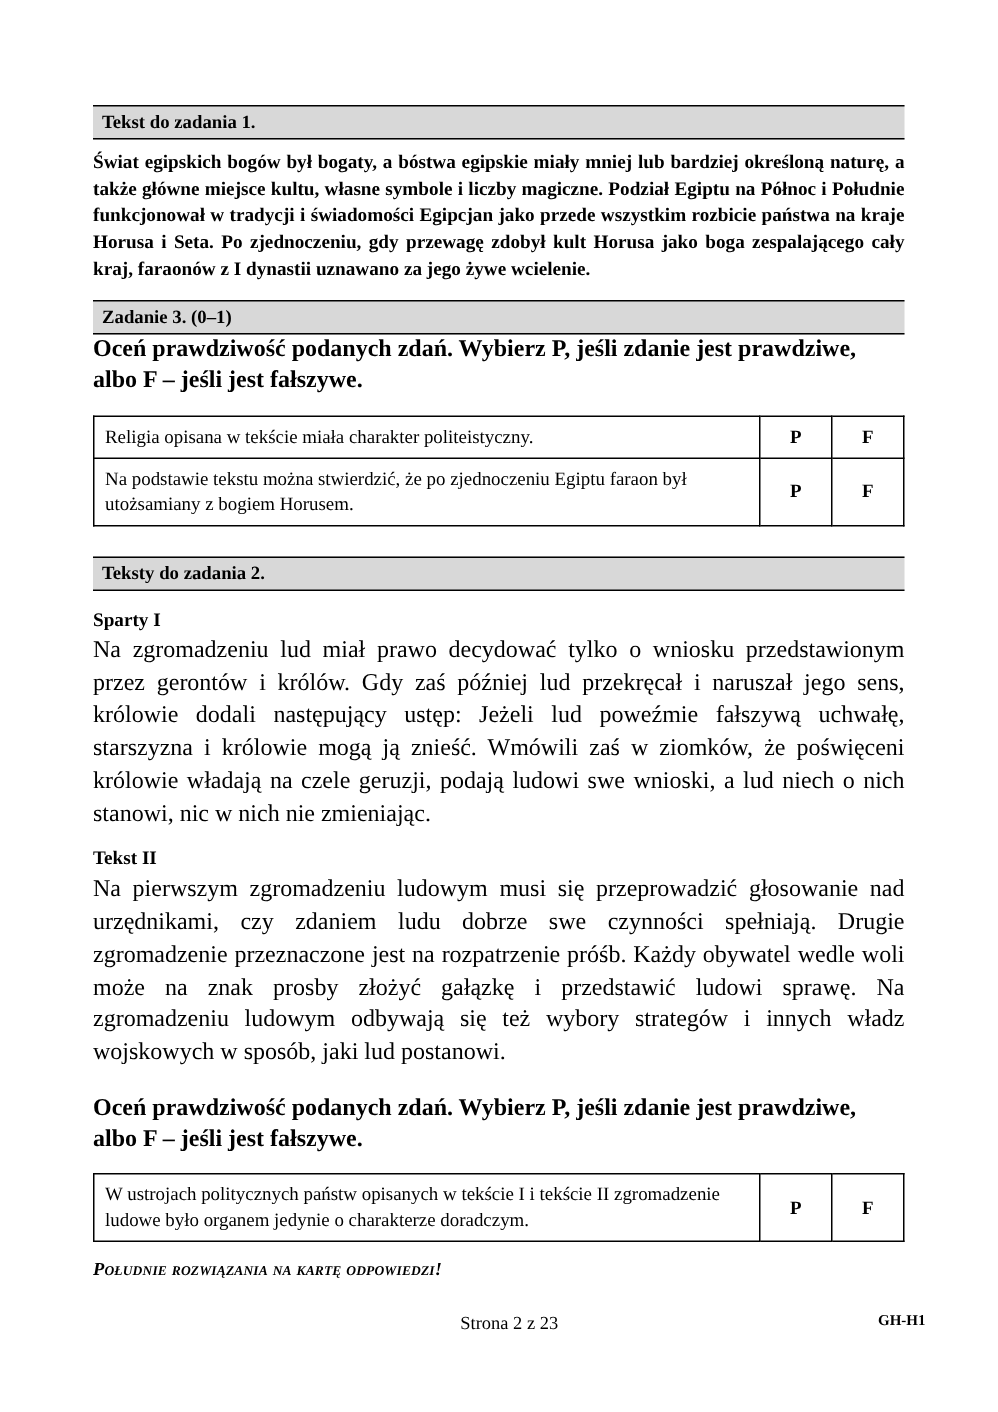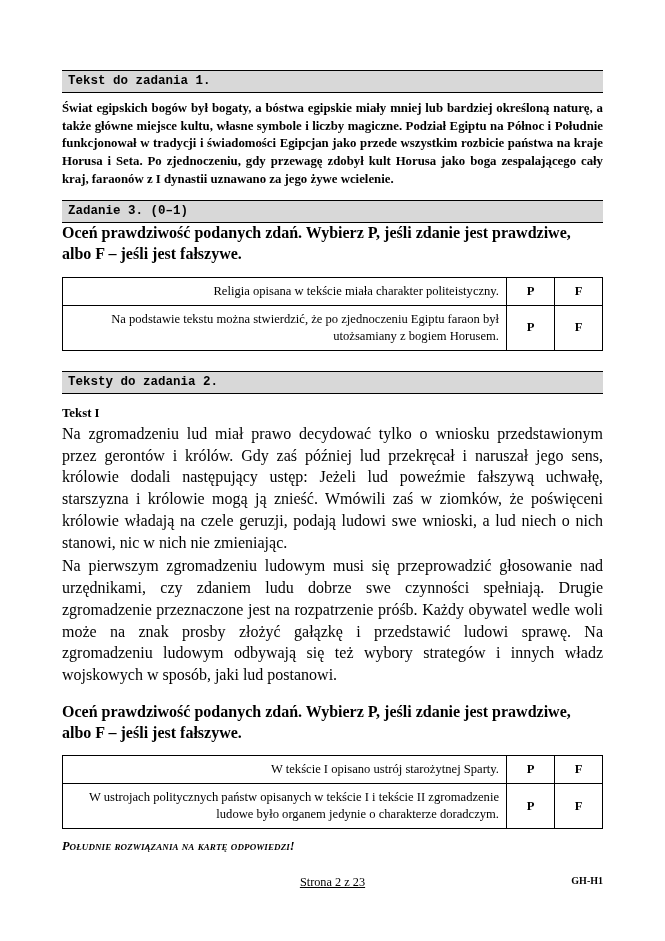--- a/index.html
+++ b/index.html
@@ -22,21 +22,20 @@
     padding: 0 62px;
   }
   .header-bar {
     background: #d8d8d8;
     border-top: 1px solid #000;
     border-bottom: 1px solid #000;
     font-weight: bold;
     font-size: 12.5px;
     padding: 3px 6px 3px 6px;
     line-height: 1.2;
-    font-family: Liberation Mono, monospace;
   }
   .body-text {
     font-size: 12.8px;
     line-height: 1.38;
     text-align: justify;
     margin-top: 7px;
     font-weight: bold;
   }
   .instruction {
     font-size: 16px;
@@ -55,21 +54,21 @@
     margin-top: 12px;
     table-layout: fixed;
   }
   table.tf-table td {
     border: 1px solid #000;
     font-size: 12.6px;
     vertical-align: middle;
     padding: 5px 7px;
     line-height: 1.35;
   }
-  td.stmt { text-align: right; }
+  td.stmt { text-align: left; }
   td.tf {
     width: 33px;
     text-align: center;
     font-weight: bold;
     font-size: 12.6px;
   }
 
   .subtitle {
     font-size: 12.8px;
     font-weight: bold;
@@ -87,24 +86,23 @@
     top: 839px;
     font-size: 12.3px;
     font-weight: bold;
     font-style: italic;
     font-variant: small-caps;
     letter-spacing: 0.1px;
   }
   .footer-row {
     position: absolute;
     left: 62px;
-    right: 62px;
+    right: 48px;
     top: 875px;
     font-size: 12.3px;
-    text-decoration: underline;
   }
   .footer-center {
     text-align: center;
   }
   .footer-right {
     position: absolute;
     right: 0;
     top: 0;
     font-weight: bold;
     font-size: 10px;
@@ -138,36 +136,32 @@
         <td class="tf">P</td>
         <td class="tf">F</td>
       </tr>
     </tbody>
       </table>
 
     <div class="spacer-20"></div>
 
     <div class="header-bar">Teksty do zadania 2.</div>
 
-    <div class="subtitle">Tekst I</div>
+    <div class="subtitle">Sparty I</div>
     <div class="para">Na zgromadzeniu lud miał prawo decydować tylko o wniosku przedstawionym przez gerontów i królów. Gdy zaś później lud przekręcał i naruszał jego sens, królowie dodali następujący ustęp: Jeżeli lud poweźmie fałszywą uchwałę, starszyzna i królowie mogą ją znieść. Wmówili zaś w ziomków, że poświęceni królowie władają na czele geruzji, podają ludowi swe wnioski, a lud niech o nich stanowi, nic w nich nie zmieniając.</div>
 
+    <div class="subtitle">Tekst II</div>
     <div class="para">Na pierwszym zgromadzeniu ludowym musi się przeprowadzić głosowanie nad urzędnikami, czy zdaniem ludu dobrze swe czynności spełniają. Drugie zgromadzenie przeznaczone jest na rozpatrzenie próśb. Każdy obywatel wedle woli może na znak prosby złożyć gałązkę i przedstawić ludowi sprawę. Na zgromadzeniu ludowym odbywają się też wybory strategów i innych władz wojskowych w sposób, jaki lud postanowi.</div>
 
     <div class="spacer-16"></div>
 
     <div class="instruction">Oceń prawdziwość podanych zdań. Wybierz P, jeśli zdanie jest prawdziwe, albo F – jeśli jest fałszywe.</div>
 
     <table class="tf-table">
       <tbody>
-          <tr>
-        <td class="stmt">W tekście I opisano ustrój starożytnej Sparty.</td>
-        <td class="tf">P</td>
-        <td class="tf">F</td>
-      </tr>
       <tr>
         <td class="stmt">W ustrojach politycznych państw opisanych w tekście I i tekście II zgromadzenie ludowe było organem jedynie o charakterze doradczym.</td>
         <td class="tf">P</td>
         <td class="tf">F</td>
       </tr>
     </tbody>
       </table>
 
   </div>
 

